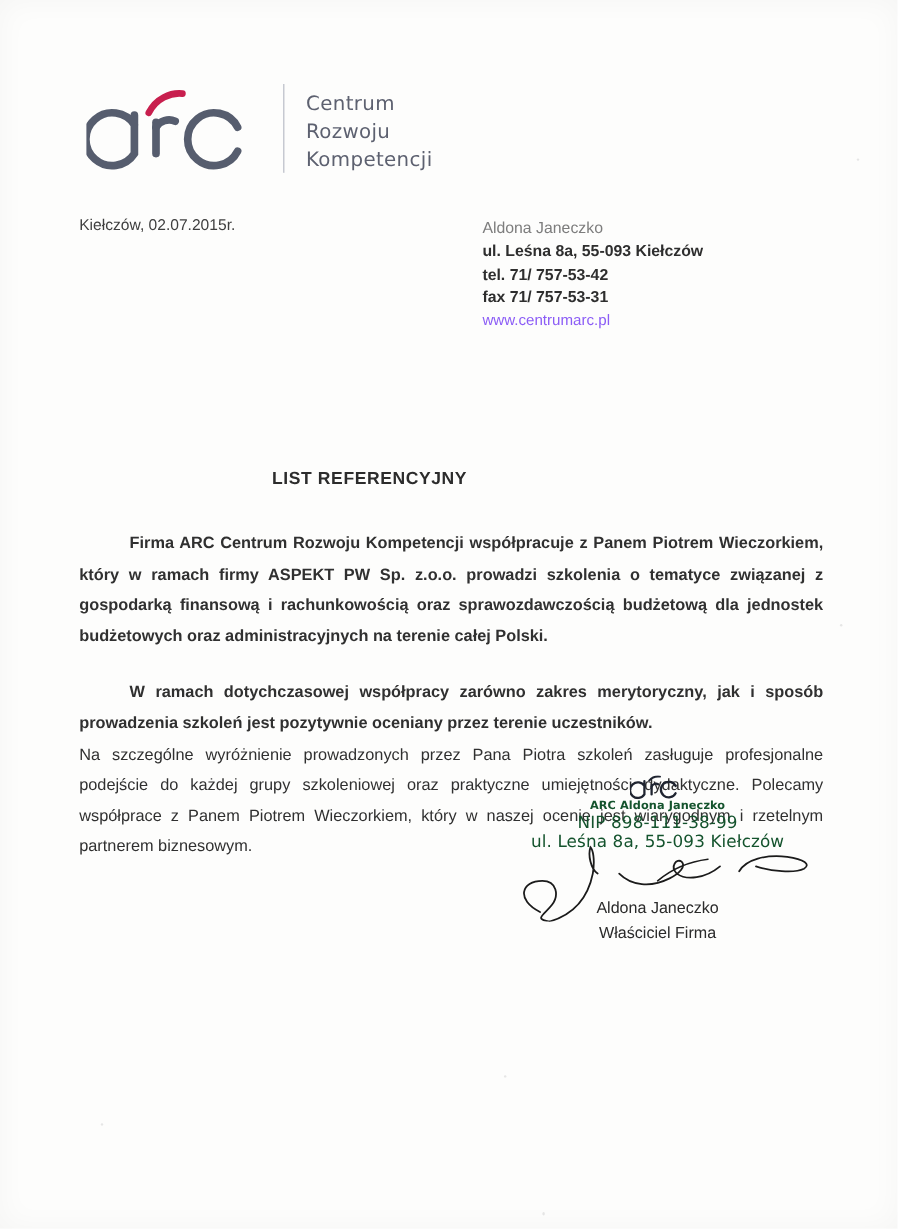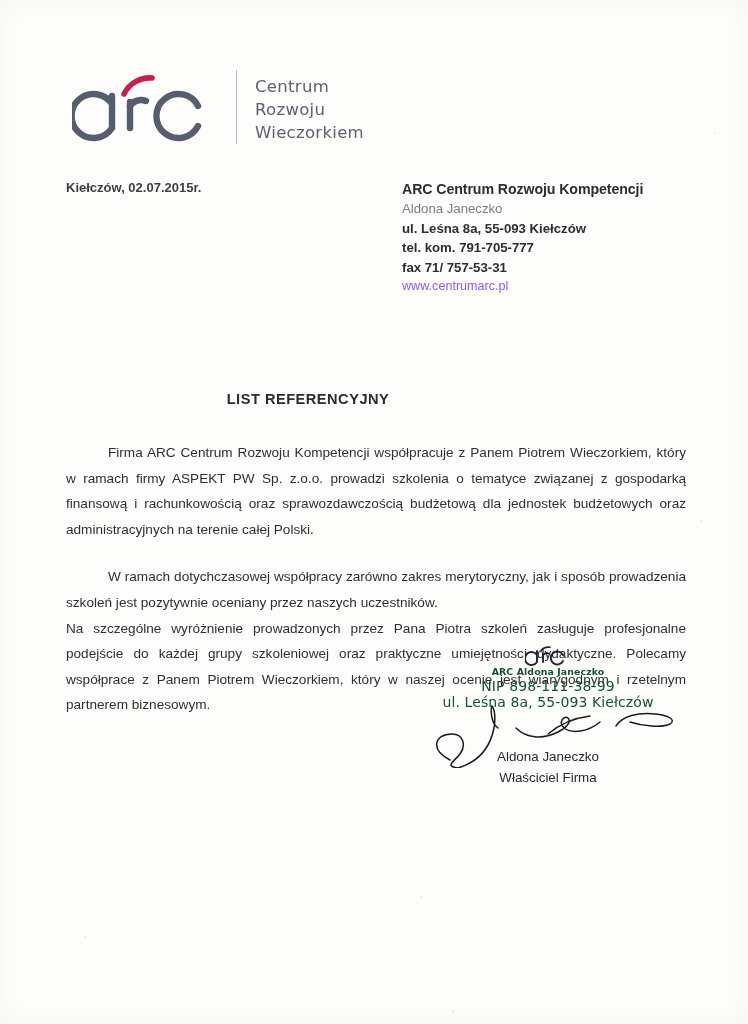--- a/index.html
+++ b/index.html
@@ -58,21 +58,21 @@
     font-weight: 400;
   }
 
   
   .date-line {
     position: absolute;
     left: 66px;
     top: 180px;
     font-size: 13px;
     color: #3f3f3f;
-    font-weight: 700;
+    font-weight: 400;
   }
 
   
   .address-block {
     position: absolute;
     left: 402px;
     top: 180px;
     font-size: 13.2px;
     line-height: 19.4px;
     color: #2e2e2e;
@@ -100,21 +100,21 @@
     position: absolute;
     left: 66px;
     top: 440px;
     width: 620px;
     font-size: 13.6px;
     line-height: 25.6px;
     text-align: justify;
     color: #303030;
   }
   .body-copy p { margin: 0; }
-  .p-indent { text-indent: 42px; }
+  .p-indent { text-indent: 42px; font-weight: bold; }
   .p-gap { margin-top: 22px !important; }
 
   
   .sign-area {
     position: absolute;
     left: 398px;
     top: 646px;
     width: 300px;
     text-align: center;
   }
@@ -164,40 +164,39 @@
       <path d="M58 44 A13 13 0 0 1 74 39" fill="none" stroke="#565d6e" stroke-width="6.4" stroke-linecap="round"></path>
 
       <path d="M52 32 C58 20 70 15 80 16" fill="none" stroke="#c81f4e" stroke-width="5.6" stroke-linecap="round"></path>
 
       <path d="M126 44 A22 22 0 1 0 126 64" fill="none" stroke="#565d6e" stroke-width="6.4" stroke-linecap="round"></path>
     </svg>
     <div class="logo-divider"></div>
     <div class="logo-tagline">
       <div>Centrum</div>
       <div>Rozwoju</div>
-      <div>Wieczorkiem</div>
+      <div>Kompetencji</div>
     </div>
   </div>
 
   <div class="date-line">Kiełczów, 02.07.2015r.</div>
 
   <div class="address-block">
-    <div class="addr-title">ARC Centrum Rozwoju Kompetencji</div>
     <div class="addr-soft">Aldona Janeczko</div>
     <div class="addr-strong">ul. Leśna 8a, 55-093 Kiełczów</div>
-    <div class="addr-strong">tel. kom. 791-705-777</div>
+    <div class="addr-strong">tel. 71/ 757-53-42</div>
     <div class="addr-strong">fax  71/ 757-53-31</div>
     <div class="addr-web">www.centrumarc.pl</div>
   </div>
 
   <div class="doc-title">LIST REFERENCYJNY</div>
 
   <div class="body-copy">
     <p class="p-indent">Firma ARC Centrum Rozwoju Kompetencji współpracuje z Panem Piotrem Wieczorkiem, który w ramach firmy ASPEKT PW Sp. z.o.o. prowadzi szkolenia o tematyce związanej z gospodarką finansową i rachunkowością oraz sprawozdawczością budżetową dla jednostek budżetowych oraz administracyjnych na terenie całej Polski.</p>
-    <p class="p-indent p-gap">W ramach dotychczasowej współpracy zarówno zakres merytoryczny, jak i sposób prowadzenia szkoleń jest pozytywnie oceniany przez naszych  uczestników.</p>
+    <p class="p-indent p-gap">W ramach dotychczasowej współpracy zarówno zakres merytoryczny, jak i sposób prowadzenia szkoleń jest pozytywnie oceniany przez terenie  uczestników.</p>
     <p>Na szczególne wyróżnienie prowadzonych przez Pana Piotra szkoleń zasługuje profesjonalne podejście do każdej grupy szkoleniowej oraz praktyczne umiejętności dydaktyczne. Polecamy współprace z Panem Piotrem Wieczorkiem, który w naszej ocenie jest wiarygodnym i rzetelnym partnerem biznesowym.</p>
   </div>
 
   <div class="sign-area">
 
     <div class="stamp">
       <svg class="stamp-mark" width="46" height="20" viewBox="0 0 46 20">
         <path d="M12 9 A6.5 6.5 0 1 0 12 16 L12 5" fill="none" stroke="#1f2430" stroke-width="1.9" stroke-linecap="round"></path>
         <path d="M18 16 L18 8" fill="none" stroke="#1f2430" stroke-width="1.9" stroke-linecap="round"></path>
         <path d="M18 9.5 A4 4 0 0 1 23.5 7.5" fill="none" stroke="#1f2430" stroke-width="1.9" stroke-linecap="round"></path>

